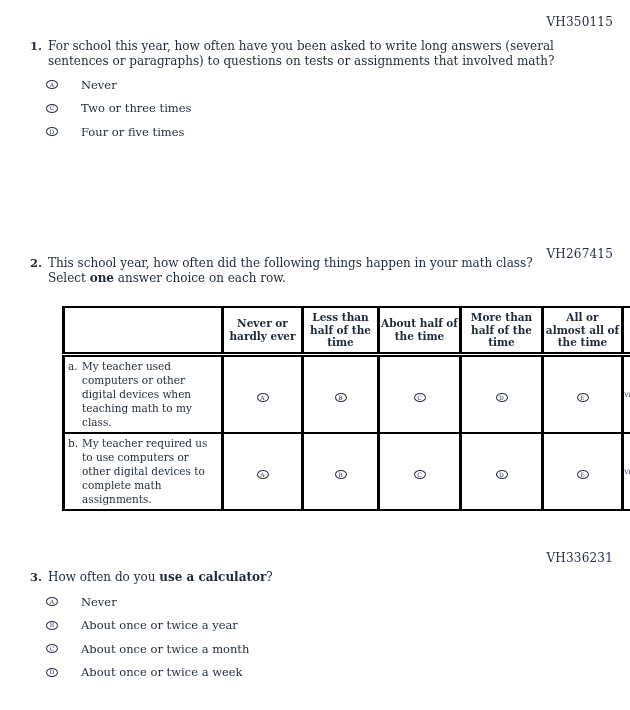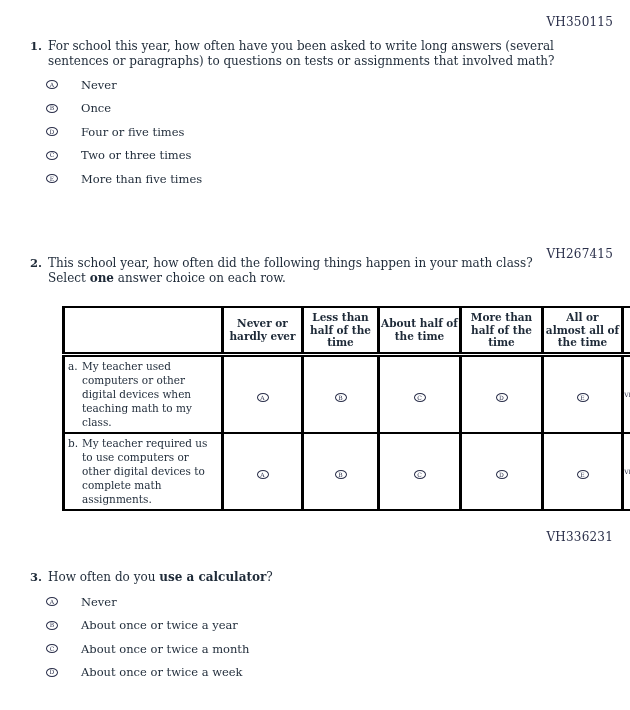--- a/index.html
+++ b/index.html
@@ -15,21 +15,21 @@
 
   .vcode {
     position:absolute;
     right:17px;
     font-size:12px;
     letter-spacing:0.2px;
     color:#2a2f4a;
   }
   #q1-code { top:15px; }
   #q2-code { top:247px; }
-  #q3-code { top:530px;margin-left:44px; }
+  #q3-code { top:551px;margin-left:44px; }
 
   .question {
     position:absolute;
     left:30px;
     display:flex;
     width:545px;
   }
   #q1 { top:39px; }
   #q2 { top:256px; }
   #q3 { top:570px; }
@@ -137,34 +137,26 @@
       <span>For school this year, how often have you been asked to write long answers (several sentences or paragraphs) to questions on tests or assignments that involved math?</span>
     </div>
   </div>
 
   <div class="options" id="q1-options">
     <div class="option">
       <span class="bub">A</span>
       <span class="label">Never</span>
     </div>
     <div class="option">
-      <span class="bub">B</span>
-      <span class="label">Once</span>
+      <span class="bub">C</span>
+      <span class="label">Two or three times</span>
     </div>
     <div class="option">
       <span class="bub">D</span>
       <span class="label">Four or five times</span>
-    </div>
-    <div class="option">
-      <span class="bub">C</span>
-      <span class="label">Two or three times</span>
-    </div>
-    <div class="option">
-      <span class="bub">E</span>
-      <span class="label">More than five times</span>
     </div>
   </div>
 
   <div class="question" id="q2">
     <div class="qnum">2.</div>
     <div class="qtext">
       <span>This school year, how often did the following things happen in your math class? Select </span><b>one</b><span> answer choice on each row.</span>
     </div>
   </div>
 

